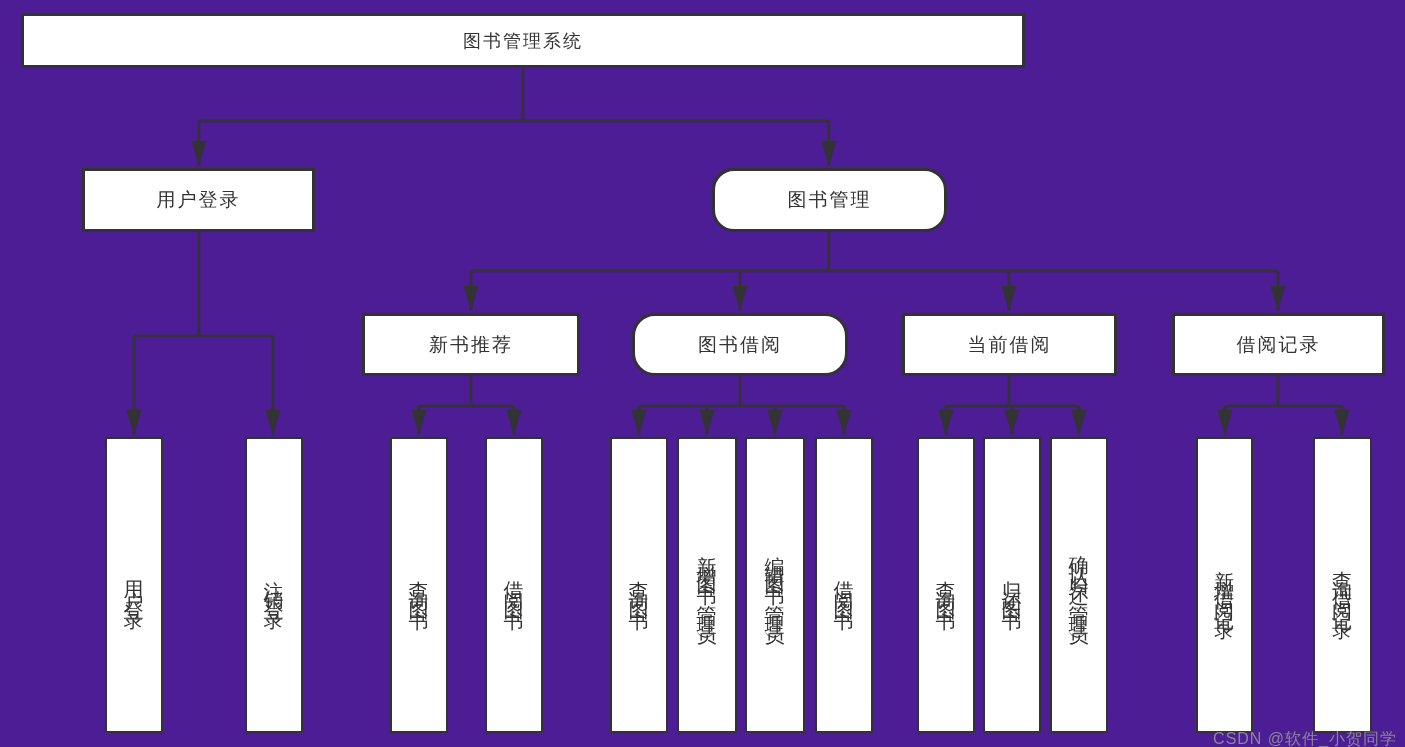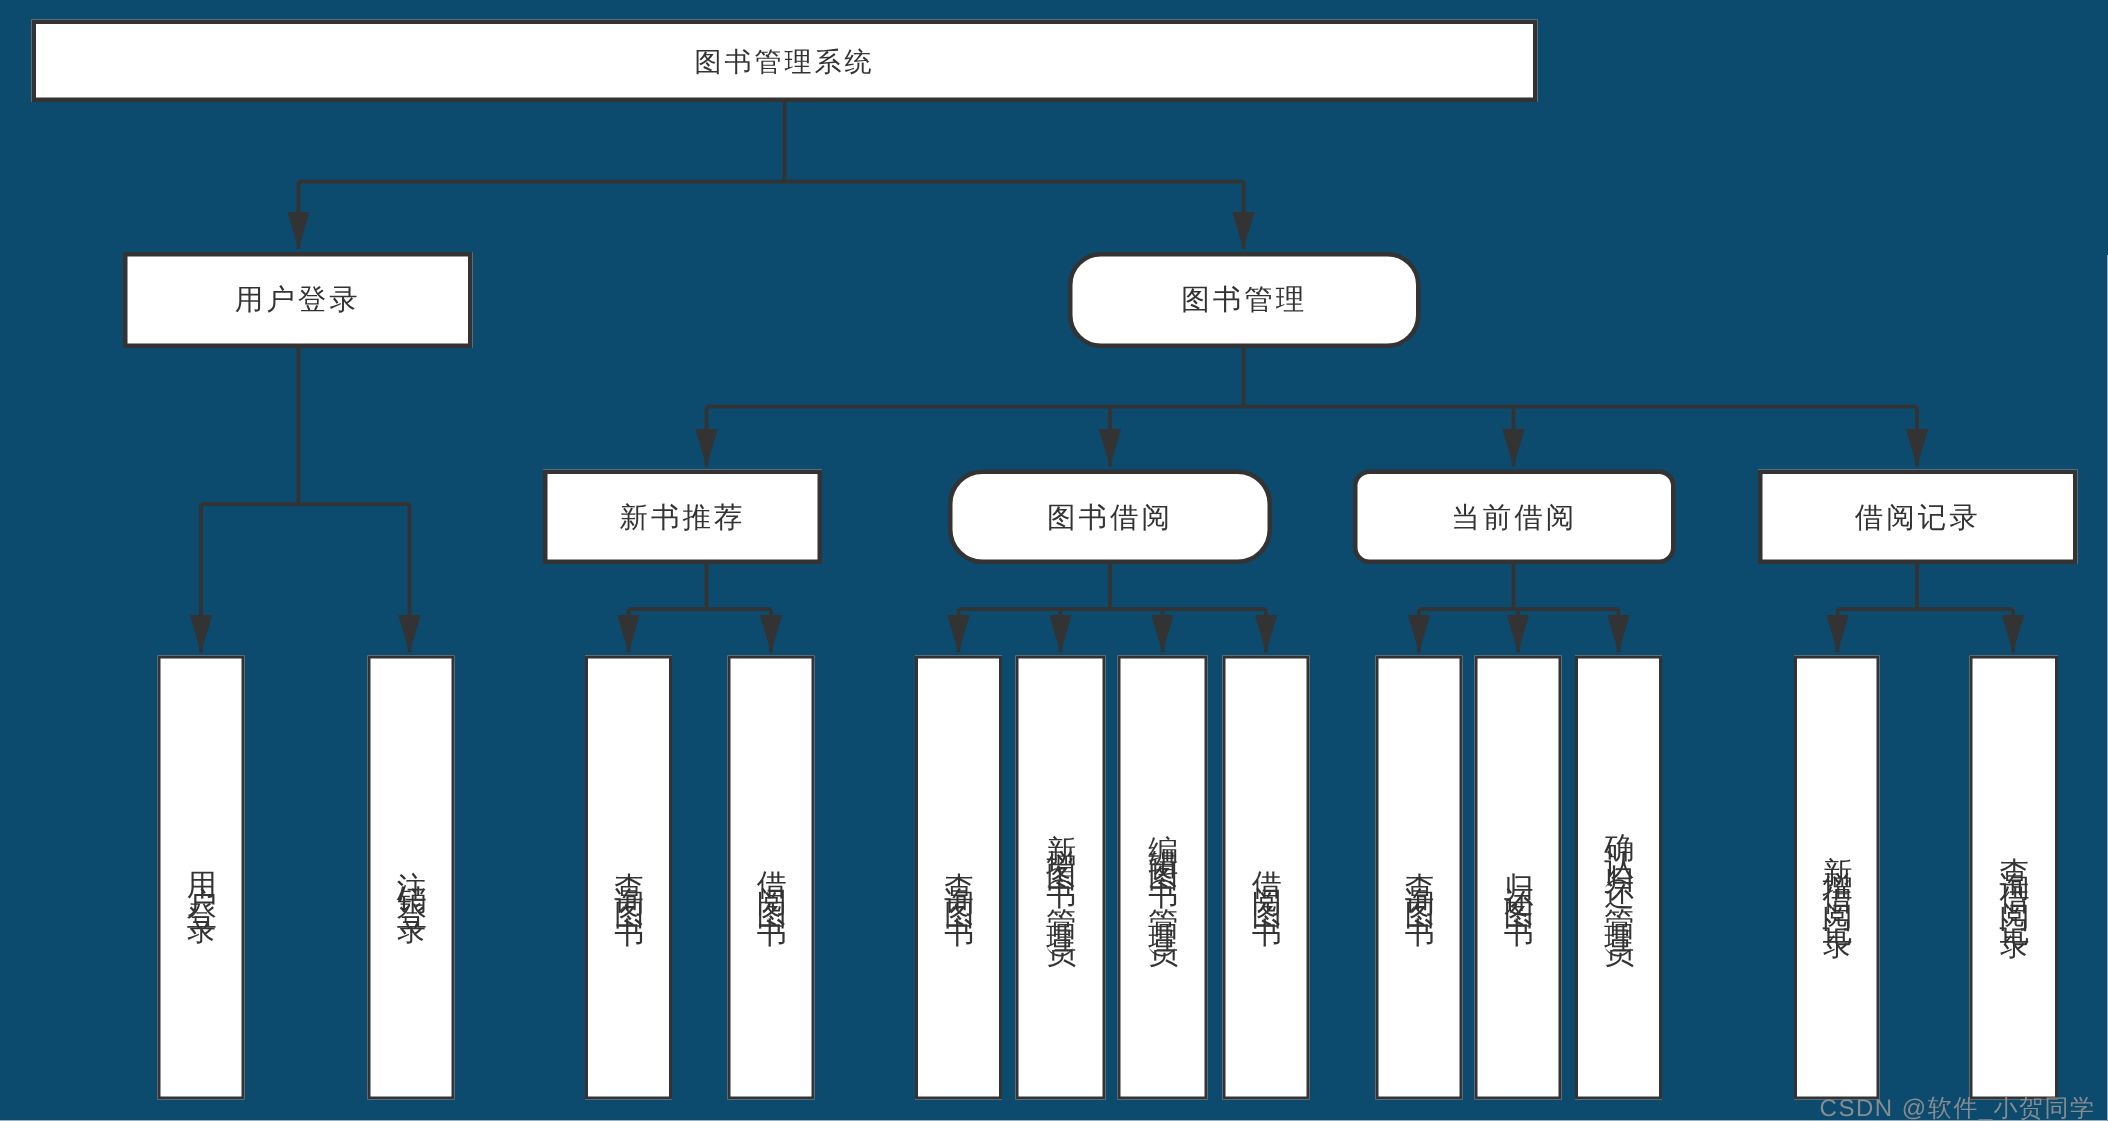--- a/index.html
+++ b/index.html
@@ -1,18 +1,18 @@
 <!DOCTYPE html>
 <html><head>
 <meta charset="utf-8">
 <style>
   html,body{margin:0;padding:0;background:#ffffff;}
   body{font-family:"Liberation Sans","DejaVu Sans",sans-serif;}
   .canvas{
-    position:relative;width:1405px;height:747px;background:#0c4a6e;overflow:hidden;
+    position:relative;width:1405px;height:747px;background:#4c1d95;overflow:hidden;
   }
   .wires{position:absolute;left:0;top:0;width:1405px;height:747px;}
   .node{
     position:absolute;box-sizing:border-box;background:#ffffff;
     border:3px solid #333333;display:flex;align-items:center;justify-content:center;
     color:#333333;
   }
   .node.h{font-size:19px;letter-spacing:2px;}
   .node.root{font-size:18px;letter-spacing:2px;}
   .node.v{border-width:2.5px;}
@@ -84,27 +84,27 @@
     <span>图书管理系统</span>
   </div>
 
   <div class="node h" style="left:82px;top:168px;width:233px;height:64px;">
     <span>用户登录</span>
   </div>
   <div class="node h" style="left:712px;top:168px;width:235px;height:64px;border-radius:22px;">
     <span>图书管理</span>
   </div>
 
-  <div class="node h" style="left:362px;top:313px;width:186px;height:63px;">
+  <div class="node h" style="left:362px;top:313px;width:218px;height:63px;">
     <span>新书推荐</span>
   </div>
   <div class="node h" style="left:632px;top:313px;width:216px;height:63px;border-radius:23px;">
     <span>图书借阅</span>
   </div>
-  <div class="node h" style="left:902px;top:313px;width:215px;height:63px;border-radius:11px;">
+  <div class="node h" style="left:902px;top:313px;width:215px;height:63px;">
     <span>当前借阅</span>
   </div>
   <div class="node h" style="left:1172px;top:313px;width:213px;height:63px;font-family:Liberation Serif, serif;">
     <span>借阅记录</span>
   </div>
 
   <div class="node v" style="left:105px;top:437px;width:58px;height:296px;">
     <span class="vlabel">用户登录</span>
   </div>
   <div class="node v" style="left:245px;top:437px;width:58px;height:296px;">

